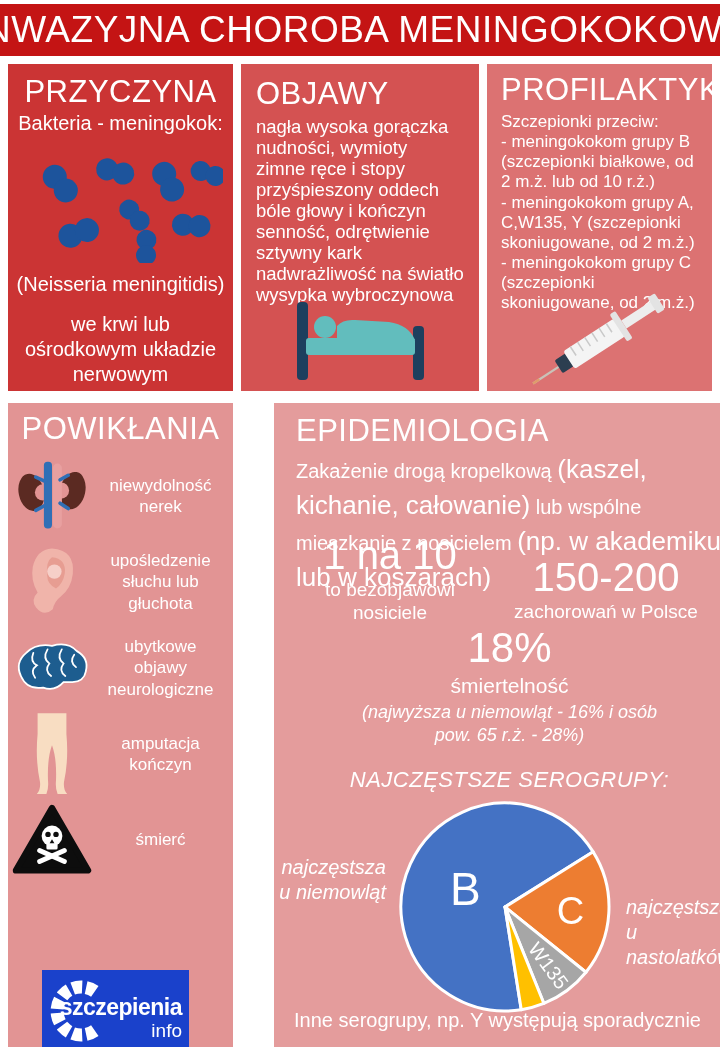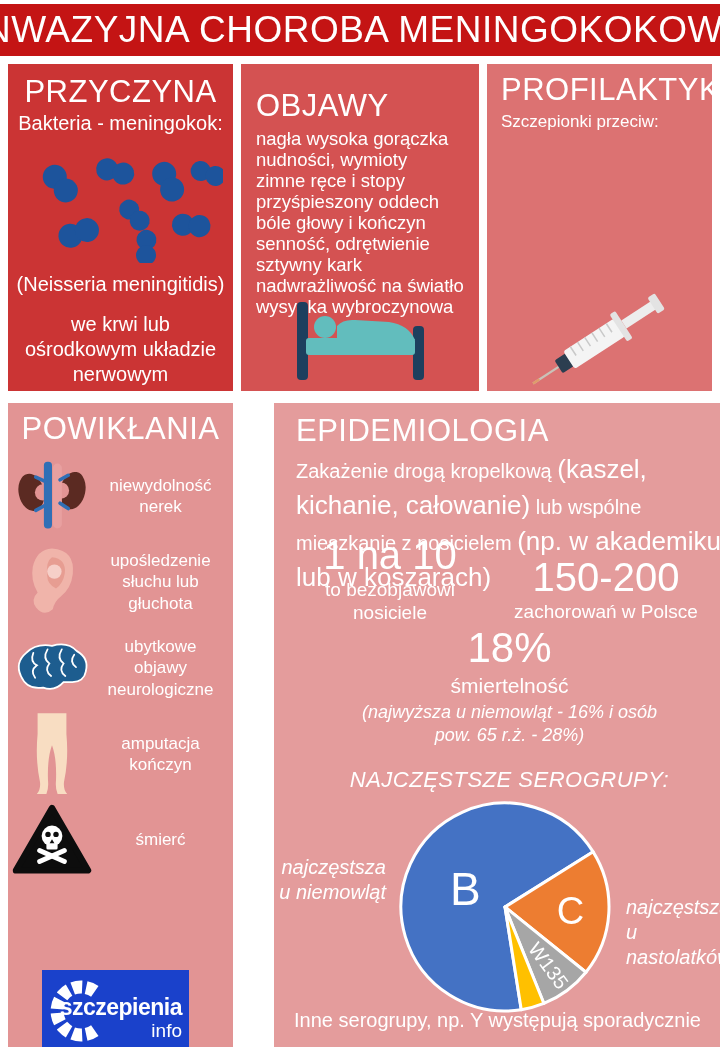--- a/index.html
+++ b/index.html
@@ -28,21 +28,21 @@
 
   
   .p-cause{ text-align:center; }
   .p-cause .sec-title{ margin-top:10px; }
   .cause-sub{ font-size:20px; margin-top:2px; }
   .bacteria-wrap{ margin:10px auto 0; width:205px; height:118px; }
   .latin{ font-size:20px; margin-top:10px; }
   .location{ font-size:20px; line-height:1.25; margin:16px auto 0; width:210px; }
 
   
-  .p-symptoms{ padding:24px 0 0 15px; }
+  .p-symptoms{ padding:12px 0 0 15px; }
   .symptom-list{ list-style:none; margin-top:4px; }
   .symptom-list li{ font-size:18.5px; line-height:21px; white-space:nowrap; }
   .bed-wrap{ position:absolute; left:44px; top:232px; width:150px; height:90px; }
 
   
   .p-prevention{ padding:8px 14px 0 14px; }
   .prev-intro{ font-size:17px; line-height:1.2; margin-top:4px; }
   .vaccine-list{ list-style:none; }
   .vaccine-list li{ font-size:17px; line-height:1.18; }
   .syringe-wrap{ position:absolute; left:28px; top:228px; width:170px; height:96px; }
@@ -161,20 +161,25 @@
         <circle cx="40" cy="31" r="11" fill="#62bdbd"></circle>
         <path d="M52,44 V30 Q58,23 70,24 L104,26 Q124,29 130,44 Z" fill="#62bdbd"></path>
         <rect x="21" y="42" width="109" height="17" rx="3" fill="#62bdbd"></rect>
       </svg>
     </div>
   </section>
 
   <section class="panel p-prevention">
     <div class="sec-title">PROFILAKTYKA</div>
     <div class="prev-intro">Szczepionki przeciw:</div>
+    <ul class="vaccine-list">
+      <li>- meningokokom grupy B (szczepionki białkowe, od 2 m.ż. lub od 10 r.ż.)</li>
+      <li>- meningokokom grupy A, C,W135, Y (szczepionki skoniugowane, od 2 m.ż.)</li>
+      <li>- meningokokom grupy C (szczepionki skoniugowane, od 2 m.ż.)</li>
+    </ul>
     <div class="syringe-wrap">
       <svg width="170" height="96" viewBox="0 0 170 96">
         <g transform="translate(85,48) rotate(-33) scale(0.95)">
           <rect x="-84" y="-1.2" width="34" height="2.4" fill="#c9c2b8"></rect>
           <rect x="-84" y="-1.2" width="8" height="2.4" fill="#e09c6a"></rect>
           <rect x="-52" y="-8" width="15" height="16" rx="2" fill="#2c3e50"></rect>
           <rect x="-39" y="-11" width="64" height="22" rx="3" fill="#f4f4f4"></rect>
           <path d="M-30,-11 V0 M-21,-11 V0 M-12,-11 V0 M-3,-11 V0 M6,-11 V0 M15,-11 V0" stroke="#c9c9c9" stroke-width="1.6" fill="none"></path>
           <rect x="23" y="-17" width="7" height="34" rx="2" fill="#e3e3e3"></rect>
           <rect x="30" y="-5" width="38" height="10" fill="#ededed"></rect>

